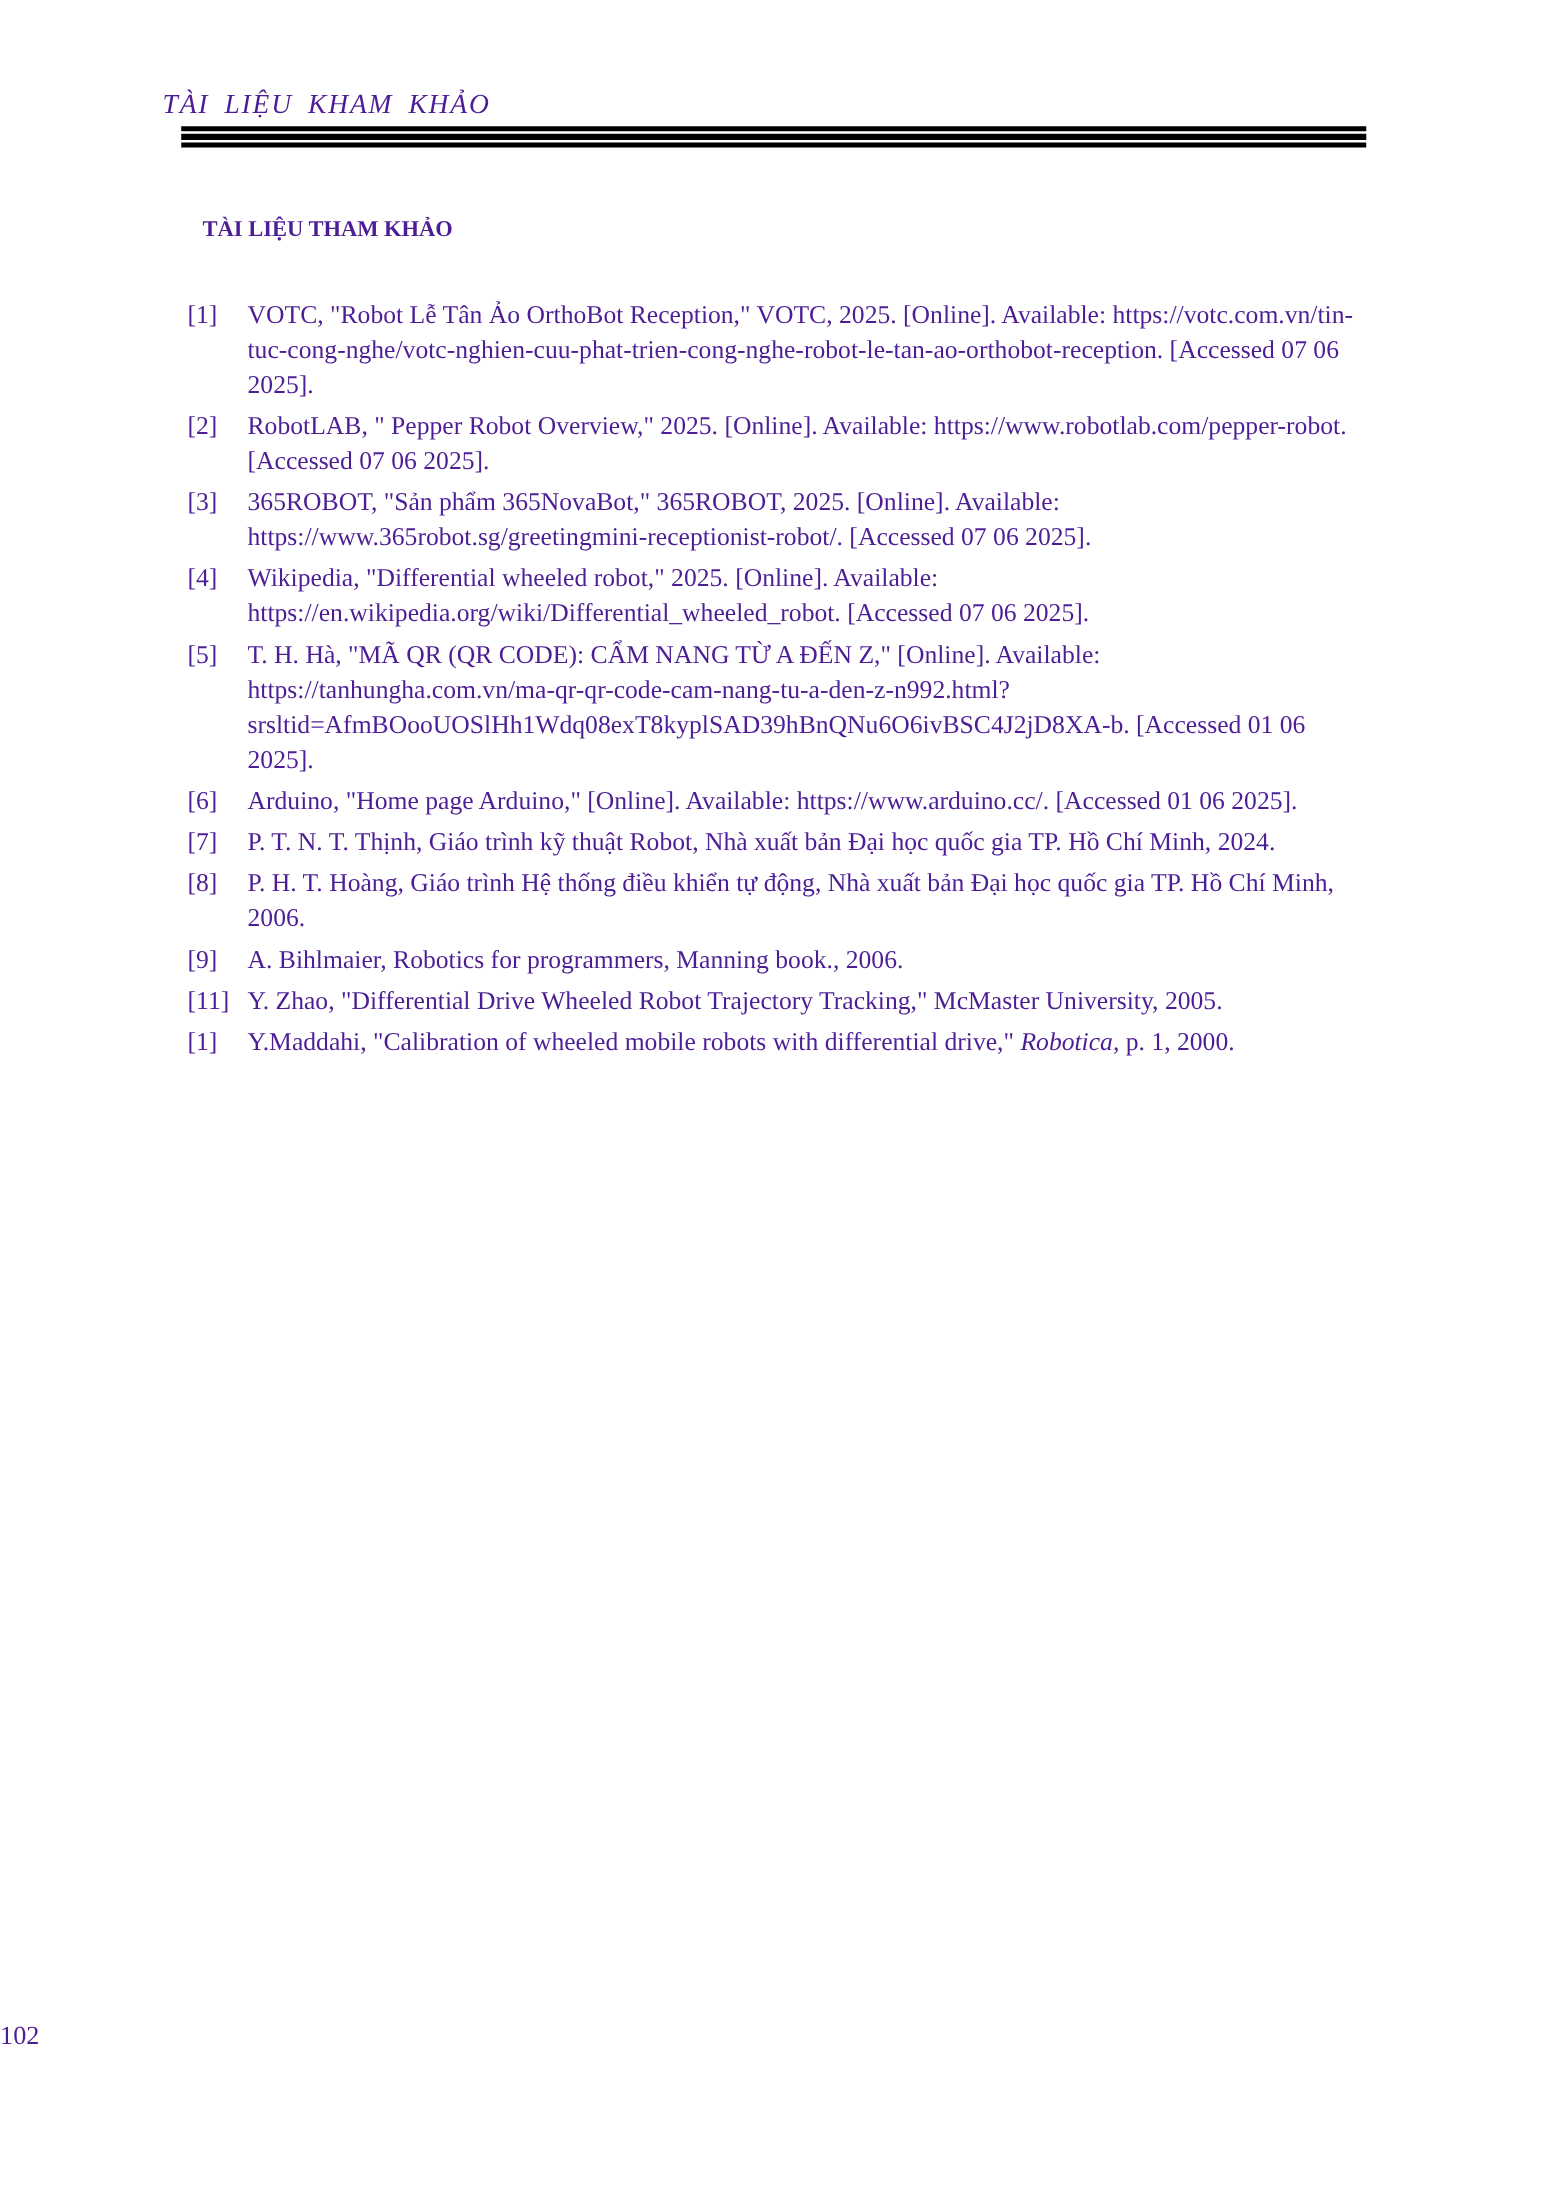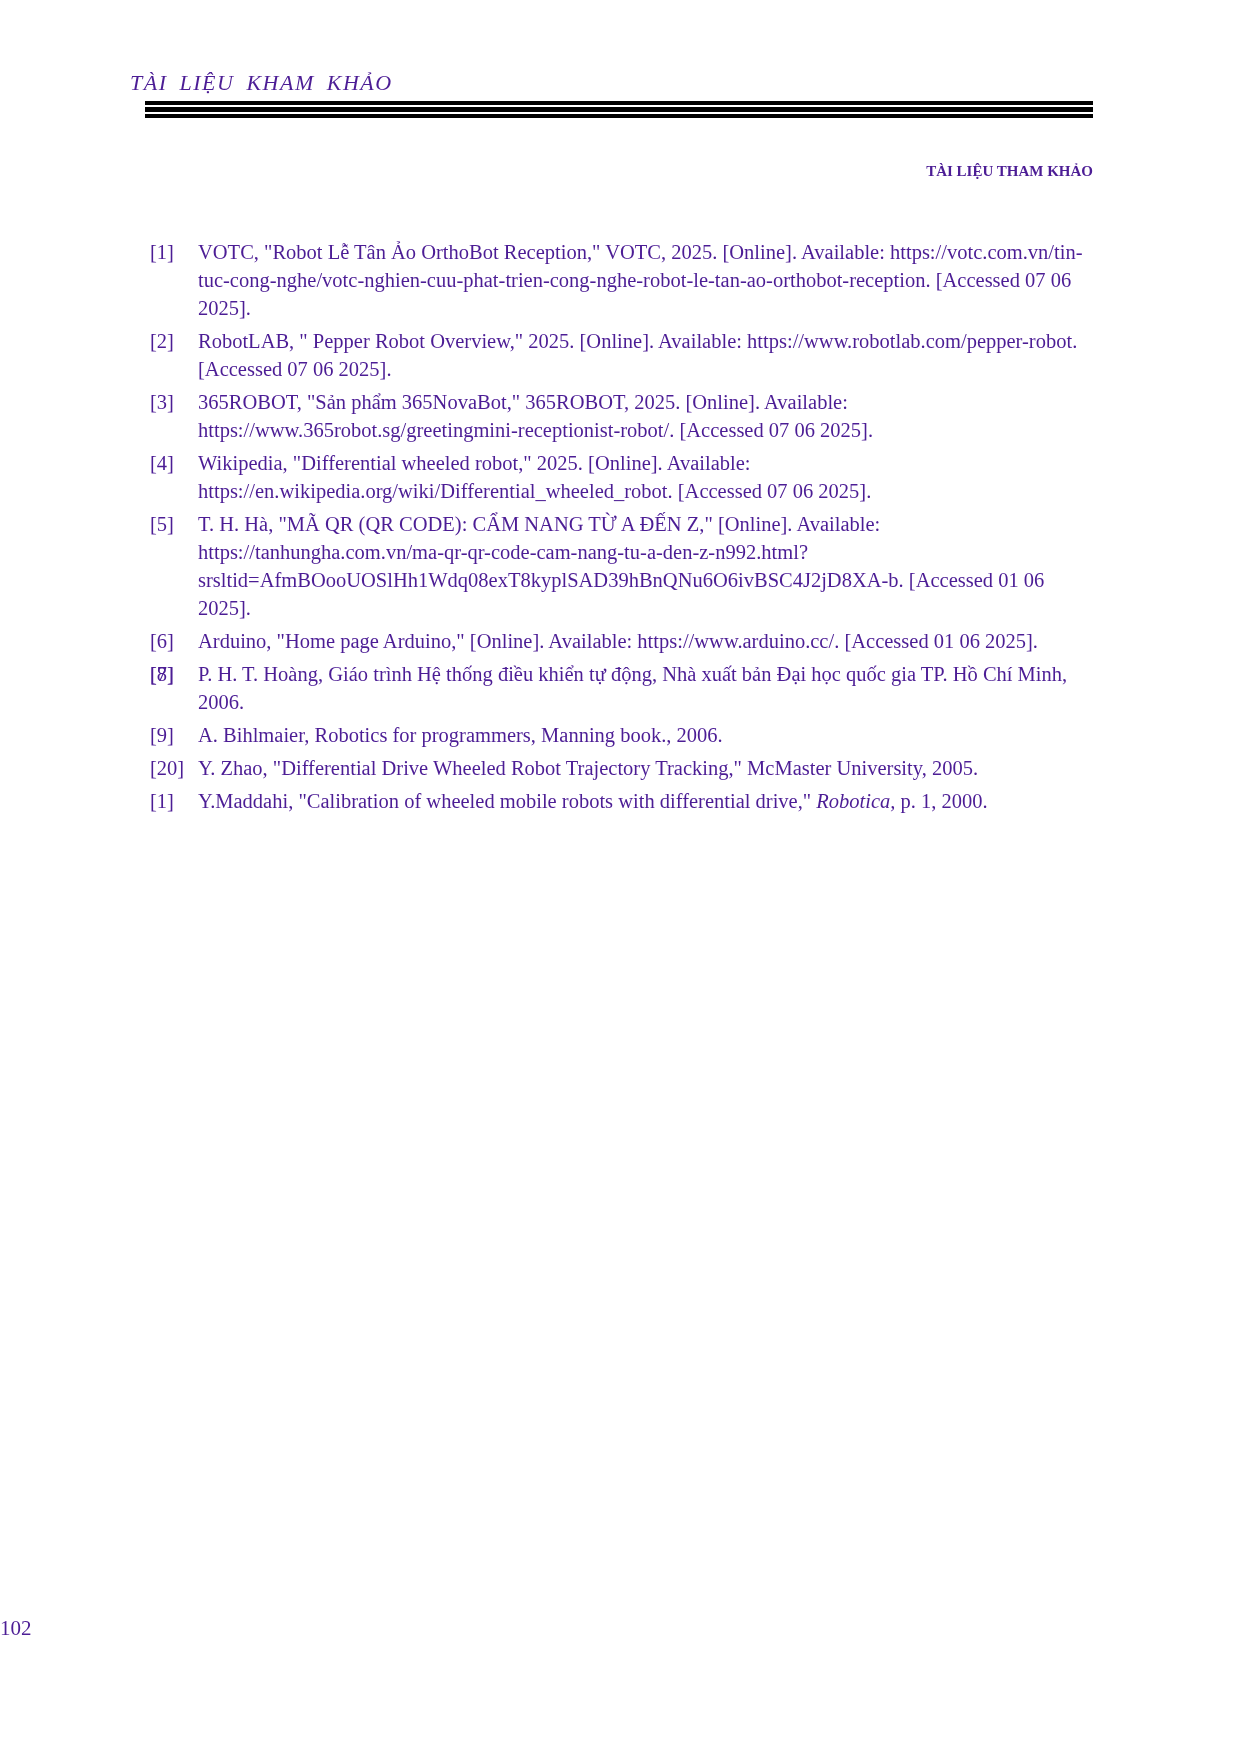--- a/index.html
+++ b/index.html
@@ -37,23 +37,23 @@
     background: #000000;
     margin-bottom: 2px;
   }
   .rule-bar.bar2 { height: 5px; }
   .rule-bar.bar3 { margin-bottom: 0; }
   .doc-title {
     position: absolute;
     left: 150px;
     top: 157px;
     width: 943px;
-    margin: 0;
-    text-align: right;
-    font-size: 15px;
+    margin: 12px;
+    text-align: left;
+    font-size: 18px;
     font-weight: bold;
     line-height: 28px;
   }
   .ref-list {
     position: absolute;
     left: 150px;
     top: 238px;
     width: 943px;
     margin: 0;
     padding: 0;
@@ -97,22 +97,22 @@
 
   <h1 class="doc-title">TÀI LIỆU THAM KHẢO</h1>
 
   <ol class="ref-list" id="ref-list">
       <li class="ref"><span class="marker">[1]</span><span class="ref-text"><span class="seg">VOTC, "Robot Lễ Tân Ảo OrthoBot Reception," VOTC, 2025. [Online]. Available: https://votc.com.vn/tin-tuc-cong-nghe/votc-nghien-cuu-phat-trien-cong-nghe-robot-le-tan-ao-orthobot-reception. [Accessed 07 06 2025].</span></span></li>
       <li class="ref"><span class="marker">[2]</span><span class="ref-text"><span class="seg">RobotLAB, " Pepper Robot Overview," 2025. [Online]. Available: https://www.robotlab.com/pepper-robot. [Accessed 07 06 2025].</span></span></li>
       <li class="ref"><span class="marker">[3]</span><span class="ref-text"><span class="seg">365ROBOT, "Sản phẩm 365NovaBot," 365ROBOT, 2025. [Online]. Available: https://www.365robot.sg/greetingmini-receptionist-robot/. [Accessed 07 06 2025].</span></span></li>
       <li class="ref"><span class="marker">[4]</span><span class="ref-text"><span class="seg">Wikipedia, "Differential wheeled robot," 2025. [Online]. Available: https://en.wikipedia.org/wiki/Differential_wheeled_robot. [Accessed 07 06 2025].</span></span></li>
       <li class="ref"><span class="marker">[5]</span><span class="ref-text"><span class="seg">T. H. Hà, "MÃ QR (QR CODE): CẨM NANG TỪ A ĐẾN Z," [Online]. Available: https://tanhungha.com.vn/ma-qr-qr-code-cam-nang-tu-a-den-z-n992.html?srsltid=AfmBOooUOSlHh1Wdq08exT8kyplSAD39hBnQNu6O6ivBSC4J2jD8XA-b. [Accessed 01 06 2025].</span></span></li>
       <li class="ref"><span class="marker">[6]</span><span class="ref-text"><span class="seg">Arduino, "Home page Arduino," [Online]. Available: https://www.arduino.cc/. [Accessed 01 06 2025].</span></span></li>
-      <li class="ref"><span class="marker">[7]</span></li>
+      <li class="ref"><span class="marker">[7]</span><span class="ref-text"><span class="seg">P. T. N. T. Thịnh, Giáo trình kỹ thuật Robot, Nhà xuất bản Đại học quốc gia TP. Hồ Chí Minh, 2024.</span></span></li>
       <li class="ref"><span class="marker">[8]</span><span class="ref-text"><span class="seg">P. H. T. Hoàng, Giáo trình Hệ thống điều khiển tự động, Nhà xuất bản Đại học quốc gia TP. Hồ Chí Minh, 2006.</span></span></li>
       <li class="ref"><span class="marker">[9]</span><span class="ref-text"><span class="seg">A. Bihlmaier, Robotics for programmers, Manning book., 2006.</span></span></li>
-      <li class="ref"><span class="marker">[20]</span><span class="ref-text"><span class="seg">Y. Zhao, "Differential Drive Wheeled Robot Trajectory Tracking," McMaster University, 2005.</span></span></li>
+      <li class="ref"><span class="marker">[11]</span><span class="ref-text"><span class="seg">Y. Zhao, "Differential Drive Wheeled Robot Trajectory Tracking," McMaster University, 2005.</span></span></li>
       <li class="ref"><span class="marker">[1]</span><span class="ref-text"><span class="seg">Y.Maddahi, "Calibration of wheeled mobile robots with differential drive," </span><span class="seg italic">Robotica,</span><span class="seg"> p. 1, 2000.</span></span></li>
     </ol>
 
   <div class="page-footer">102</div>
 
 </div>
 
 </body></html>

